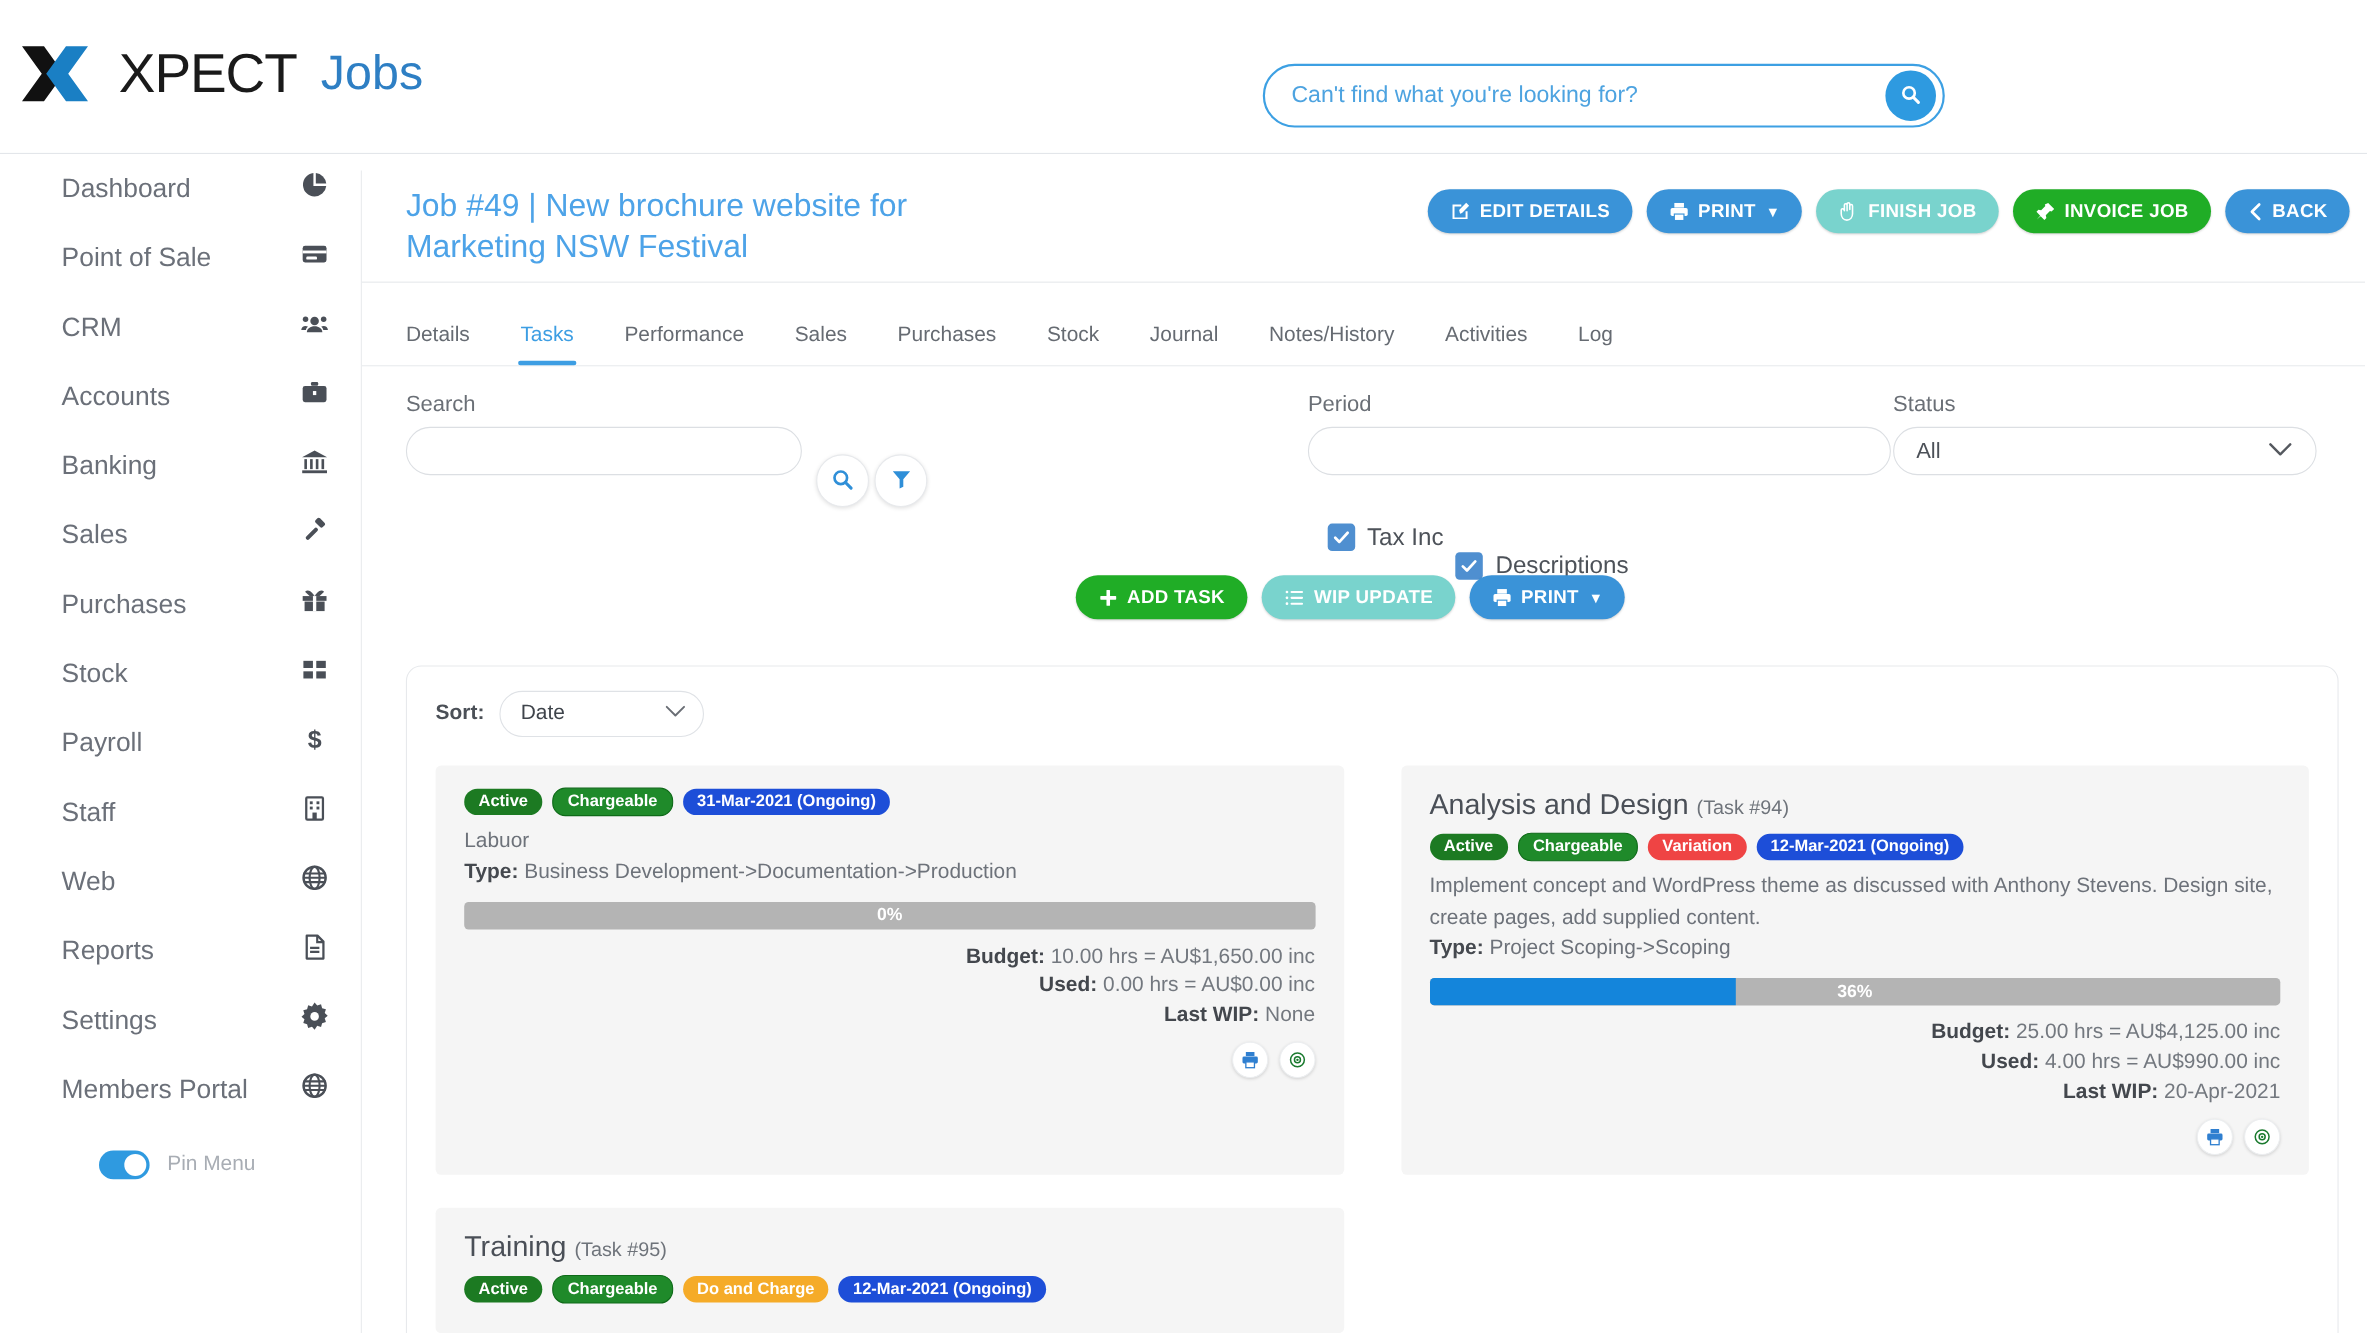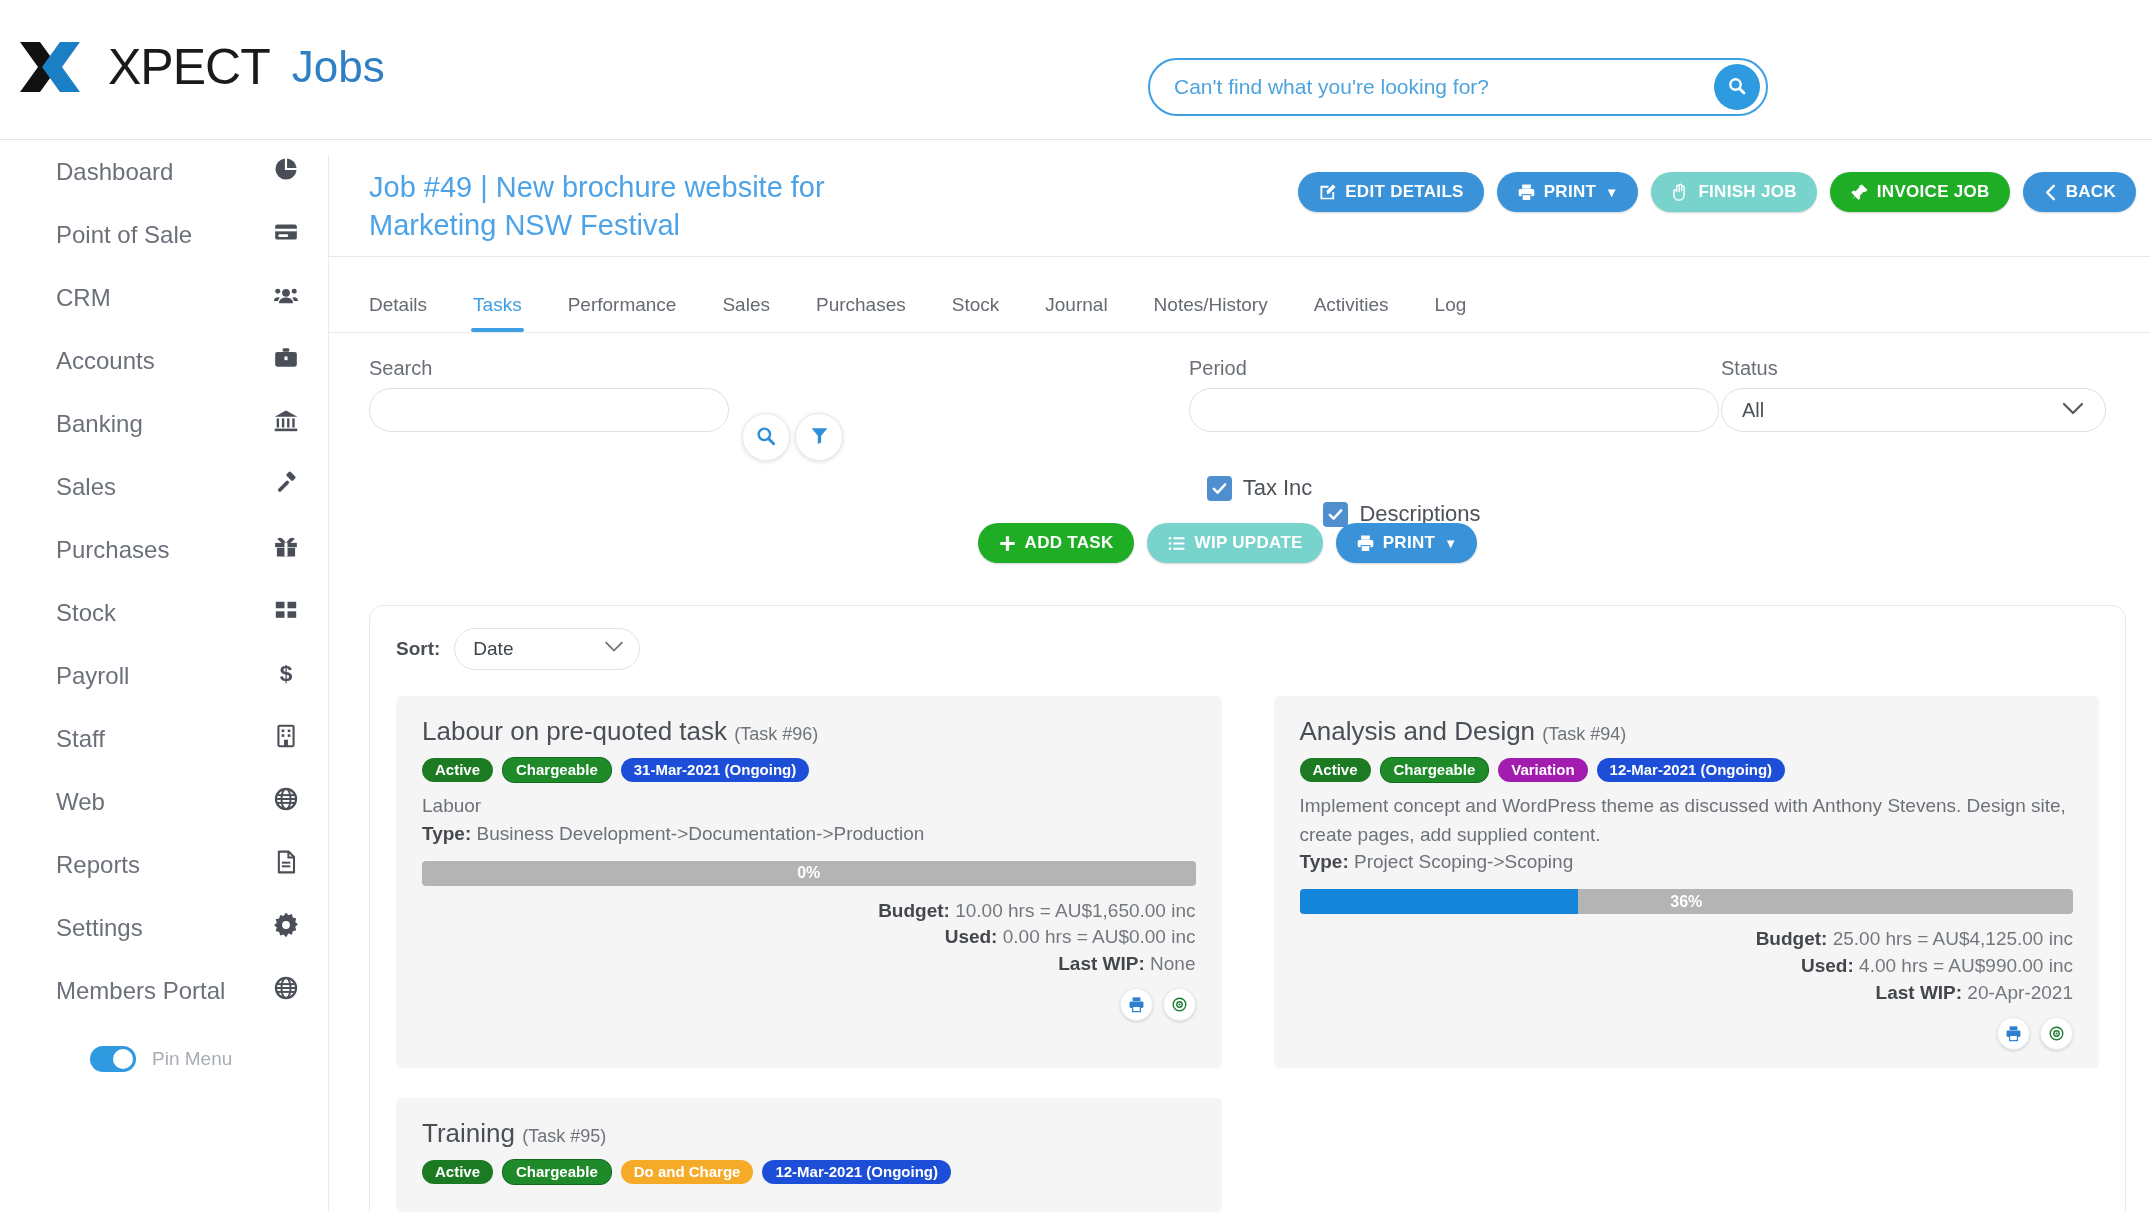--- a/index.html
+++ b/index.html
@@ -224,21 +224,21 @@
   }
   .task-title .tnum { font-size: 18px; color: #6e737a; }
   .badges { display: flex; gap: 9px; align-items: center; margin-bottom: 9px; flex-wrap: wrap; }
   .badge {
     font-size: 15px; font-weight: 700; color: #fff;
     border-radius: 12px; padding: 4px 13px 5px 13px; line-height: 1;
     white-space: nowrap;
   }
   .b-active      { background: #1c7a22; }
   .b-chargeable  { background: #1f8a2a; border: 1px solid #0e6a18; }
-  .b-variation   { background: #a21caf; }
+  .b-variation   { background: #ef4444; }
   .b-docharge    { background: #f5ab28; }
   .b-date        { background: #1d4ed8; }
 
   .task-desc { font-size: 19px; color: #6d727a; line-height: 1.5; margin-bottom: 2px; }
   .task-type { font-size: 19px; color: #6d727a; margin-bottom: 16px; }
   .task-type b { color: #45494f; font-weight: 700; }
 
   .progress {
     height: 25px; border-radius: 4px; background: #b4b4b4;
     position: relative; overflow: hidden; margin-bottom: 12px;
@@ -596,21 +596,20 @@
           <span class="chev" style="right:16px;top:12px">
             <svg width="20" height="14" viewBox="0 0 22 16" aria-hidden="true">
               <path d="M2 3 L11 12 L20 3" fill="none" stroke="#6a6e75" stroke-width="2" stroke-linecap="round" stroke-linejoin="round"></path>
             </svg>
           </span>
         </div>
       </div>
 
       <div class="task-grid" id="task-grid">
           <article class="task-card">
-            <div class="task-title"><span>Labour on pre-quoted task</span> <span class="tnum">(Task #96)</span></div>
             <div class="badges">
               <span class="badge b-active">Active</span>
               <span class="badge b-chargeable">Chargeable</span>
               <span class="badge b-date">31-Mar-2021 (Ongoing)</span>
             </div>
             <div class="task-desc">Labuor</div>
             <div class="task-type"><b>Type:</b><span> Business Development-&gt;Documentation-&gt;Production</span></div>
             <div class="progress">
               <div class="fill" style="width:0%"></div>
               <div class="ptext">0%</div>

